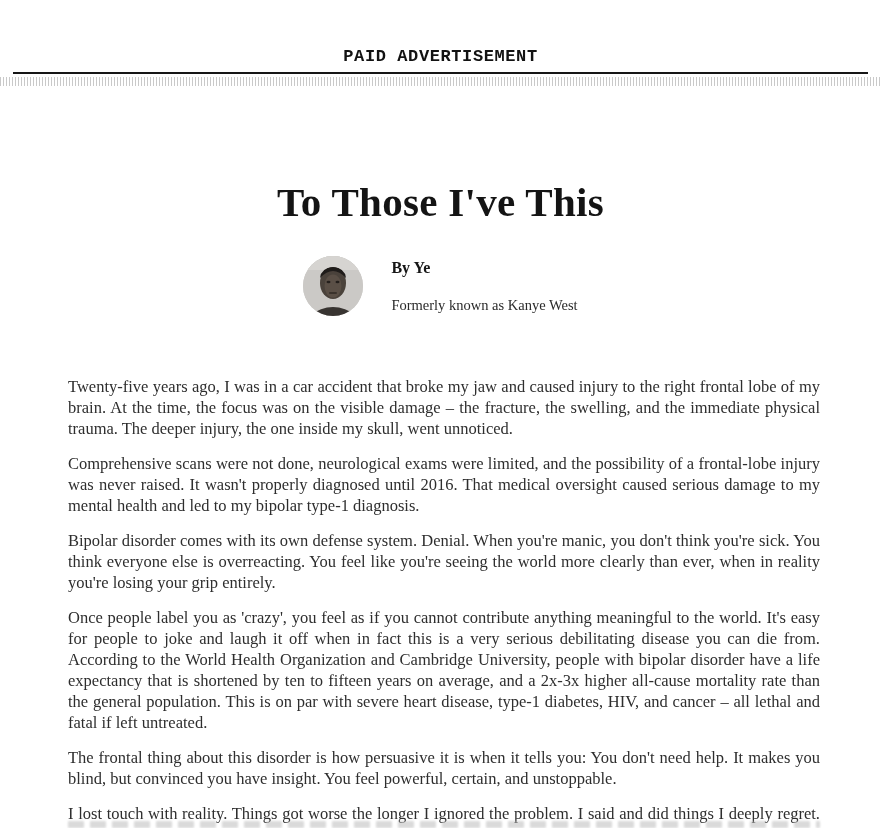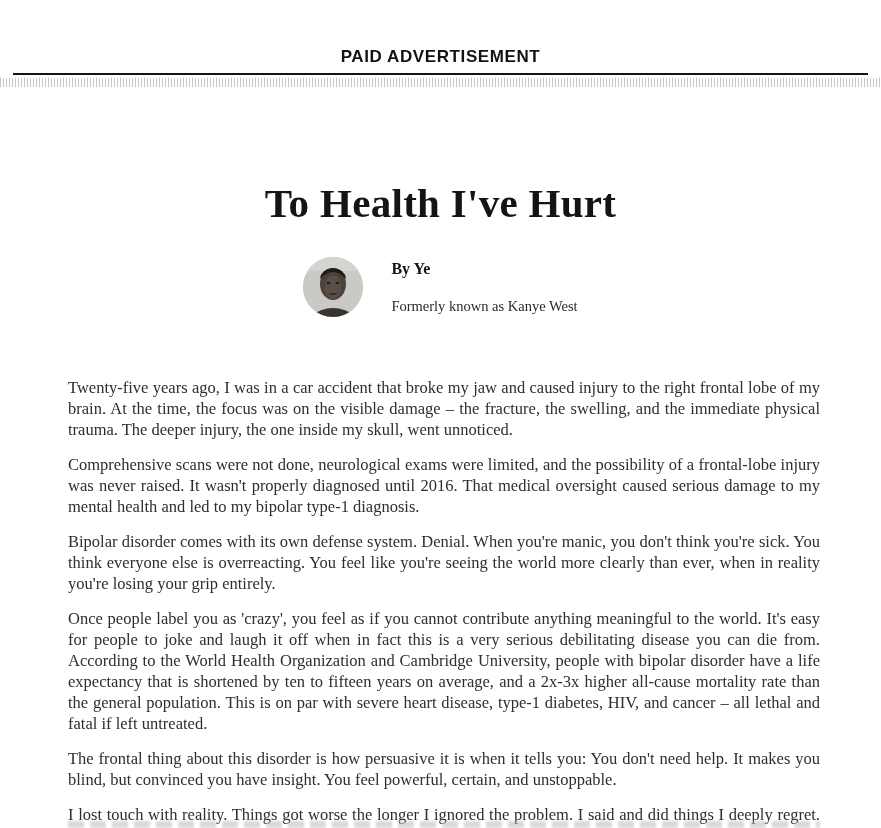--- a/index.html
+++ b/index.html
@@ -10,21 +10,21 @@
     overflow: hidden;
     position: relative;
     font-family: "Liberation Serif", serif;
     color: #242424;
   }
   .page { width: 100%; height: 100%; position: relative; }
 
   
   .ad-header { text-align: center; padding-top: 47px; }
   .ad-header-label {
-    font-family: Liberation Sans, sans-serif;
+    font-family: Liberation Mono, monospace;
     font-weight: bold;
     font-size: 17px;
     letter-spacing: 0.6px;
     color: #121212;
   }
   .header-rule {
     height: 2px;
     background: #161616;
     margin: 6px 13px 0 13px;
   }
@@ -97,21 +97,21 @@
 
   <header class="ad-header">
     <div class="ad-header-label">PAID ADVERTISEMENT</div>
   </header>
 
   <div class="header-rule"></div>
   <div class="dotted-rule"></div>
 
   <main class="article">
 
-    <h1 class="article-title">To Health I've Hurt</h1>
+    <h1 class="article-title">To Those I've This</h1>
 
     <div class="byline">
       <div class="author-photo">
         <svg viewBox="0 0 60 60" xmlns="http://www.w3.org/2000/svg" aria-hidden="true">
           <rect width="60" height="60" fill="#cbc9c6"></rect>
           <rect width="60" height="14" fill="#d6d4d1"></rect>
           <path d="M6 60 Q30 42 54 60 Z" fill="#383431"></path>
           <ellipse cx="30" cy="27" rx="13" ry="16" fill="#4a423b"></ellipse>
           <ellipse cx="30" cy="30" rx="8.5" ry="11.5" fill="#5a4f46"></ellipse>
           <path d="M17 22 Q30 8 43 22 Q42 12 30 11 Q18 12 17 22 Z" fill="#1f1c1a"></path>

